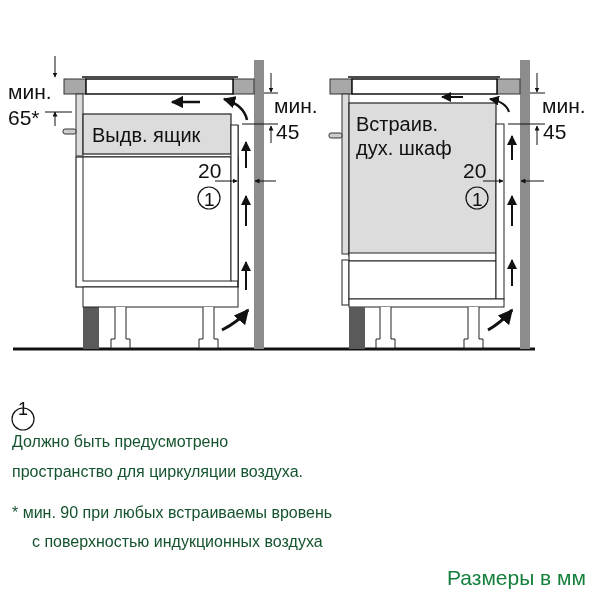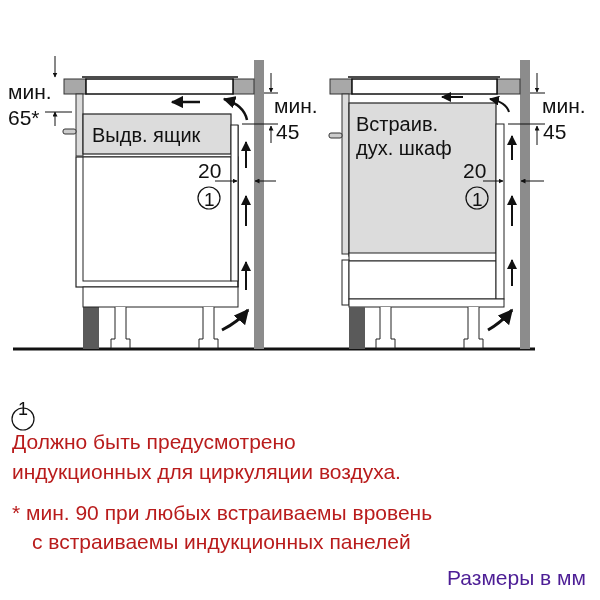--- a/index.html
+++ b/index.html
@@ -1,20 +1,20 @@
 <!DOCTYPE html>
 <html><head>
 <meta charset="utf-8">
 <style>
   html, body { margin: 0; padding: 0; background: #ffffff; }
   body { width: 600px; height: 600px; position: relative; overflow: hidden; font-family: "Liberation Sans", sans-serif; color: #111; }
   #diagram { position: absolute; left: 0; top: 0; width: 600px; height: 380px; }
   .lbl { font-family: "Liberation Sans", sans-serif; fill: #111; }
-  .note { position: absolute; left: 12px; font-size: 21px; line-height: 24px; white-space: nowrap; color: #b91c1c; }
-  .units { position: absolute; right: 14px; top: 566px; font-size: 21px; color: #4c1d95; }
+  .note { position: absolute; left: 12px; font-size: 16px; line-height: 24px; white-space: nowrap; color: #14532d; }
+  .units { position: absolute; right: 14px; top: 566px; font-size: 21px; color: #15803d; }
   .marker { position: absolute; left: 10px; top: 398px; width: 26px; height: 34px; }
 </style>
 </head>
 <body>
 
 <svg id="diagram" viewBox="0 0 600 380" xmlns="http://www.w3.org/2000/svg">
   <defs>
     <marker id="ah" viewBox="0 0 10 10" refX="9" refY="5" markerWidth="5" markerHeight="5" orient="auto">
       <path d="M0,0 L10,5 L0,10 z" fill="#111"></path>
     </marker>
@@ -115,16 +115,16 @@
     <text class="lbl" x="472" y="206" font-size="19">1</text>
   </g>
 </svg>
 
 <svg class="marker" viewBox="0 0 26 34">
   <circle cx="13" cy="21" r="11" fill="none" stroke="#111" stroke-width="1.2"></circle>
   <text x="8" y="17" font-size="18" font-family="Liberation Sans, sans-serif" fill="#111">1</text>
 </svg>
 
 <div class="note" style="top:430px;">Должно быть предусмотрено</div>
-<div class="note" style="top:460px;">индукционных для циркуляции воздуха.</div>
+<div class="note" style="top:460px;">пространство для циркуляции воздуха.</div>
 <div class="note" style="top:501px;">* мин. 90 при любых встраиваемы вровень</div>
-<div class="note" style="top:530px; left:32px;">с встраиваемы индукционных панелей</div>
+<div class="note" style="top:530px; left:32px;">с поверхностью индукционных воздуха</div>
 <div class="units">Размеры в мм</div>
 
 </body></html>

